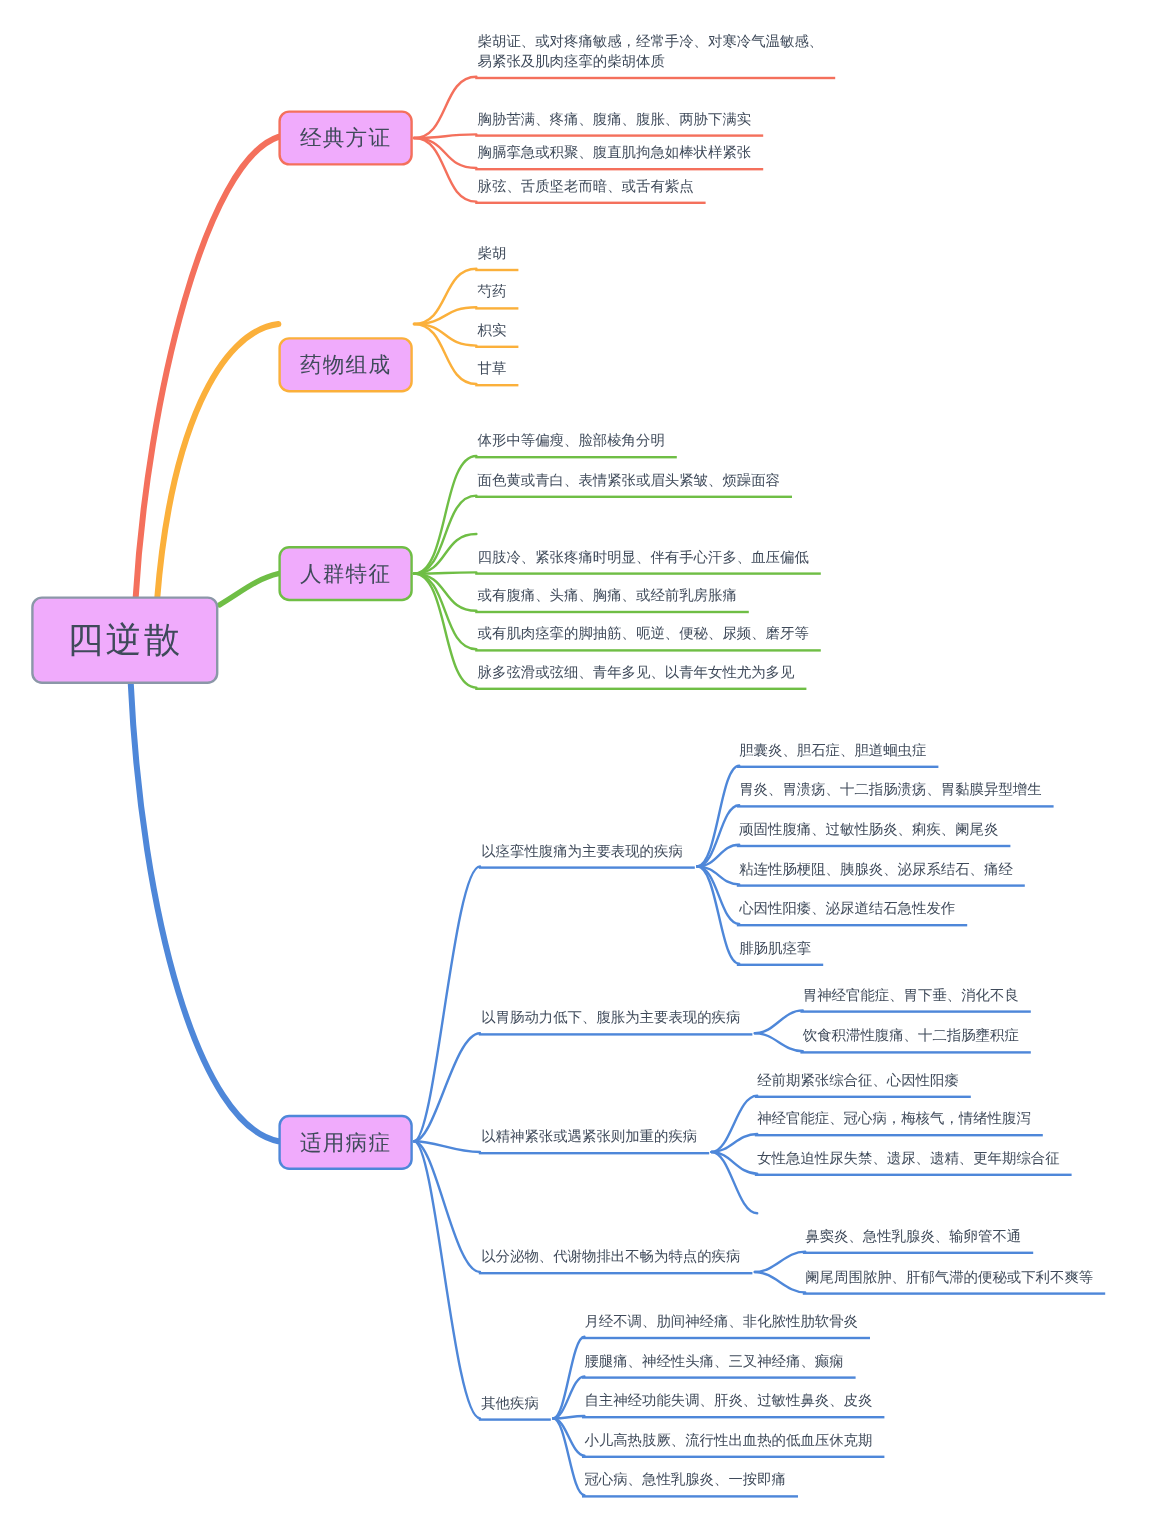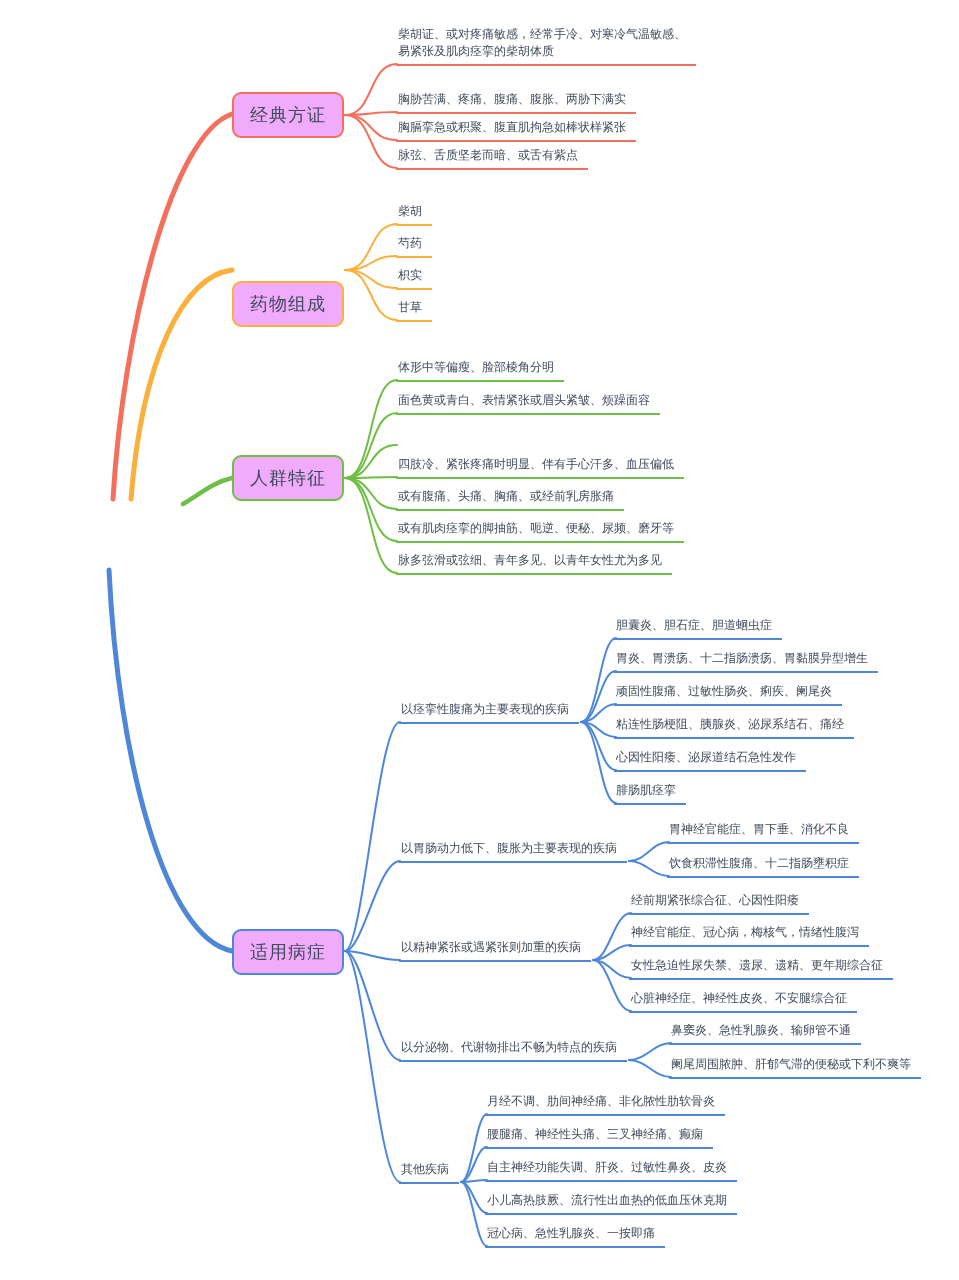--- a/index.html
+++ b/index.html
@@ -96,20 +96,21 @@
       <g stroke="#4E87D9" stroke-width="2">
         <path d="M461,1182 C472,1182 476,1114 487,1114"></path>
         <path d="M461,1182 C472,1182 476,1147 487,1147"></path>
         <path d="M461,1182 C472,1182 476,1180 487,1180"></path>
         <path d="M461,1182 C472,1182 476,1213 487,1213"></path>
         <path d="M461,1182 C472,1182 476,1246 487,1246"></path>
       </g>
     </g>
   </svg>
 
+  <div class="node root-node">四逆散</div>
 
   <div class="node branch-node bn-classic">经典方证</div>
   <div class="node branch-node bn-composition">药物组成</div>
   <div class="node branch-node bn-population">人群特征</div>
   <div class="node branch-node bn-indications">适用病症</div>
 
   <div class="leaf c-red multi" style="left:396px;top:26px">柴胡证、或对疼痛敏感，经常手冷、对寒冷气温敏感、
 易紧张及肌肉痉挛的柴胡体质</div>
   <div class="leaf c-red" style="left:396px;top:91px">胸胁苦满、疼痛、腹痛、腹胀、两胁下满实</div>
   <div class="leaf c-red" style="left:396px;top:119px">胸膈挛急或积聚、腹直肌拘急如棒状样紧张</div>
@@ -139,21 +140,20 @@
   <div class="leaf c-blue" style="left:614px;top:716px">粘连性肠梗阻、胰腺炎、泌尿系结石、痛经</div>
   <div class="leaf c-blue" style="left:614px;top:749px">心因性阳痿、泌尿道结石急性发作</div>
   <div class="leaf c-blue" style="left:614px;top:782px">腓肠肌痉挛</div>
 
   <div class="leaf c-blue" style="left:667px;top:821px">胃神经官能症、胃下垂、消化不良</div>
   <div class="leaf c-blue" style="left:667px;top:855px">饮食积滞性腹痛、十二指肠壅积症</div>
 
   <div class="leaf c-blue" style="left:629px;top:892px">经前期紧张综合征、心因性阳痿</div>
   <div class="leaf c-blue" style="left:629px;top:924px">神经官能症、冠心病，梅核气，情绪性腹泻</div>
   <div class="leaf c-blue" style="left:629px;top:957px">女性急迫性尿失禁、遗尿、遗精、更年期综合征</div>
-  <div class="leaf c-blue" style="left:629px;top:990px">心脏神经症、神经性皮炎、不安腿综合征</div>
 
   <div class="leaf c-blue" style="left:669px;top:1022px">鼻窦炎、急性乳腺炎、输卵管不通</div>
   <div class="leaf c-blue" style="left:669px;top:1056px">阑尾周围脓肿、肝郁气滞的便秘或下利不爽等</div>
 
   <div class="leaf c-blue" style="left:485px;top:1093px">月经不调、肋间神经痛、非化脓性肋软骨炎</div>
   <div class="leaf c-blue" style="left:485px;top:1126px">腰腿痛、神经性头痛、三叉神经痛、癫痫</div>
   <div class="leaf c-blue" style="left:485px;top:1159px">自主神经功能失调、肝炎、过敏性鼻炎、皮炎</div>
   <div class="leaf c-blue" style="left:485px;top:1192px">小儿高热肢厥、流行性出血热的低血压休克期</div>
   <div class="leaf c-blue" style="left:485px;top:1225px">冠心病、急性乳腺炎、一按即痛</div>
 

